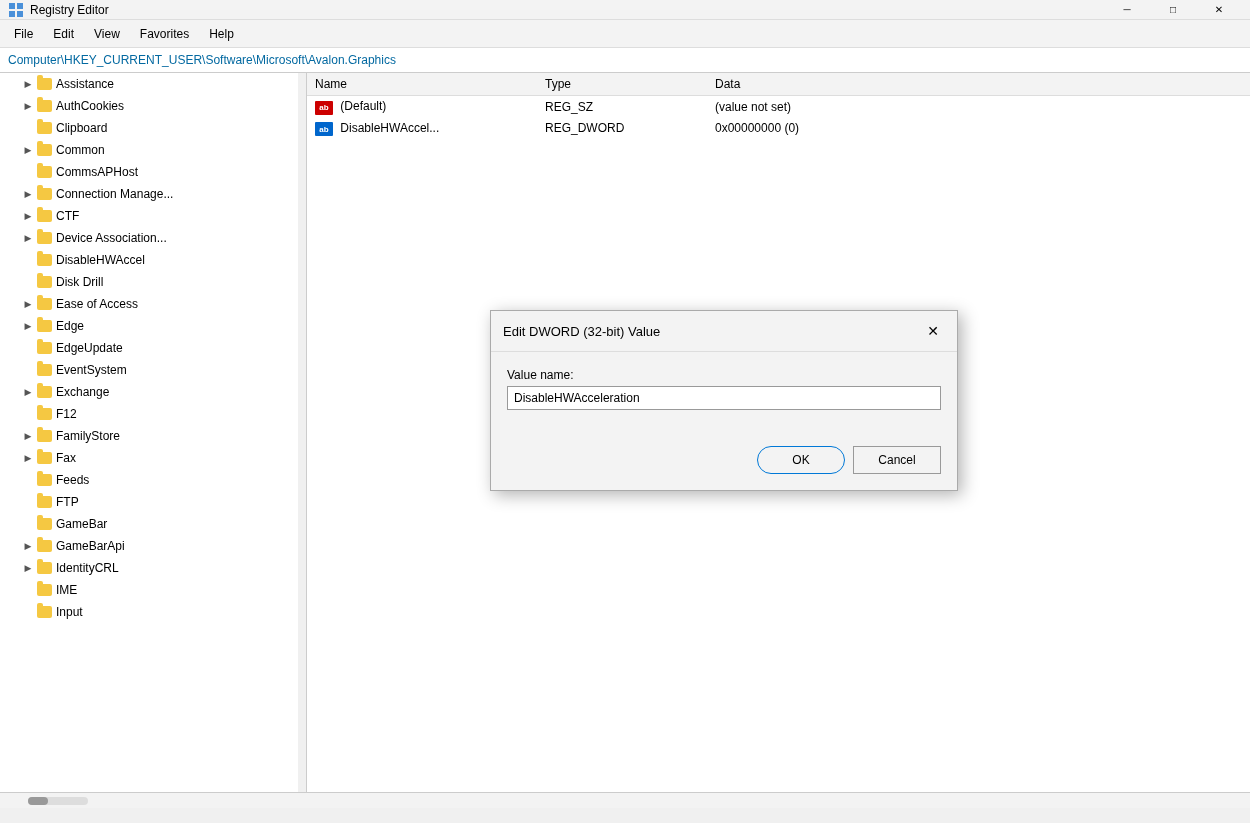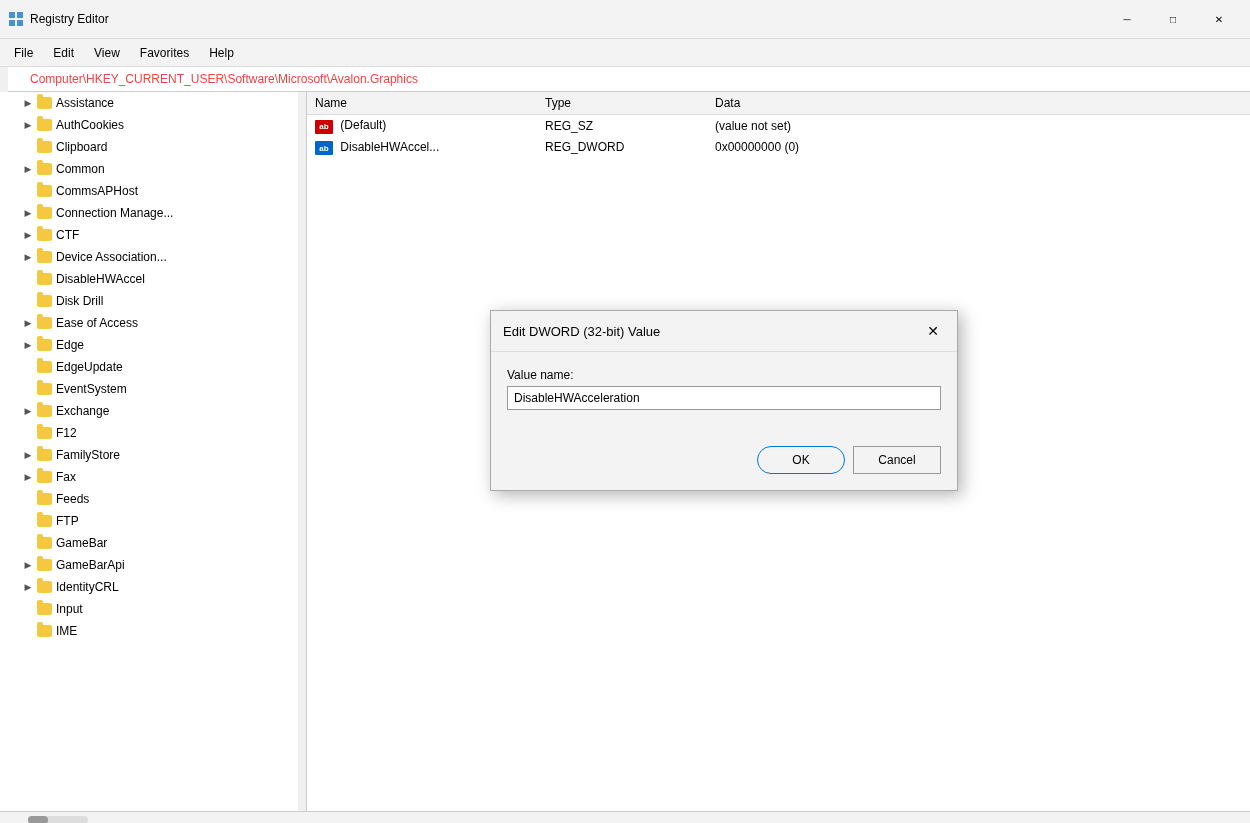--- a/index.html
+++ b/index.html
@@ -11,21 +11,21 @@
       height: 823px;
       overflow: hidden;
       user-select: none;
     }
 
     
     .title-bar {
       display: flex;
       align-items: center;
       background: #f3f3f3;
-      height: 39px;
+      height: 20px;
       padding: 0 8px;
       border-bottom: 1px solid #ddd;
     }
     .title-bar-icon {
       width: 16px;
       height: 16px;
       margin-right: 6px;
       display: flex; align-items: center; justify-content: center;
     }
     .title-bar-title {
@@ -59,24 +59,23 @@
       padding: 4px 10px;
       cursor: pointer;
       font-size: 12px;
       text-align: center;
     }
 
     
     .address-bar {
       background: #fff;
       border-bottom: 1px solid #ccc;
-      padding: 5px 22px;
-      font-size: 12px;
-      color: #ef4444;
-      margin-left: 8px;
+      padding: 5px 8px;
+      font-size: 12px;
+      color: #0369a1;
     }
 
     
     .main-layout {
       display: flex;
       height: calc(823px - 32px - 28px - 28px - 16px);
       background: #fff;
     }
 
     
@@ -567,29 +566,29 @@
           <div class="folder-shape"></div>
         </div>
       <span class="tree-label">IdentityCRL</span>
     </div>
 
     <div class="tree-item indent-1">
       <div class="tree-expander" style="visibility:hidden;">▶</div>
       <div class="tree-folder-icon">
           <div class="folder-shape"></div>
         </div>
+      <span class="tree-label">IME</span>
+    </div>
+
+    <div class="tree-item indent-1">
+      <div class="tree-expander" style="visibility:hidden;">▶</div>
+      <div class="tree-folder-icon">
+          <div class="folder-shape"></div>
+        </div>
       <span class="tree-label">Input</span>
-    </div>
-
-    <div class="tree-item indent-1">
-      <div class="tree-expander" style="visibility:hidden;">▶</div>
-      <div class="tree-folder-icon">
-          <div class="folder-shape"></div>
-        </div>
-      <span class="tree-label">IME</span>
     </div>
 
     <div class="scrollbar-placeholder"></div>
   </div>
 
   <div class="values-panel">
     <table class="values-table">
       <thead>
         <tr>
           <th style="width:230px;">Name</th>

